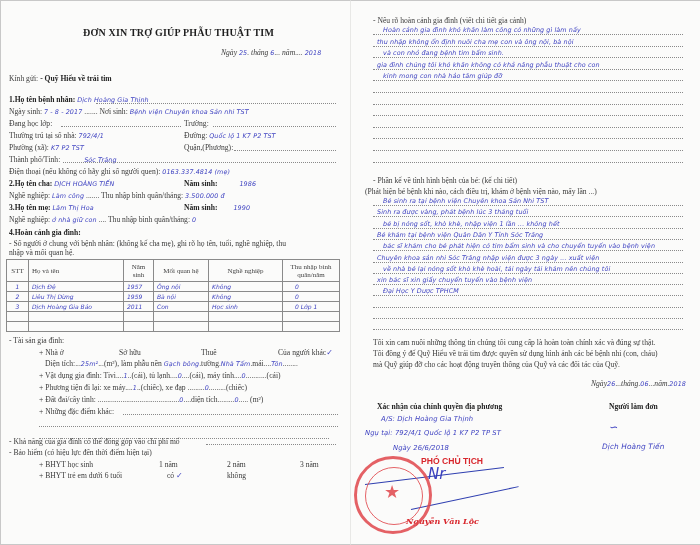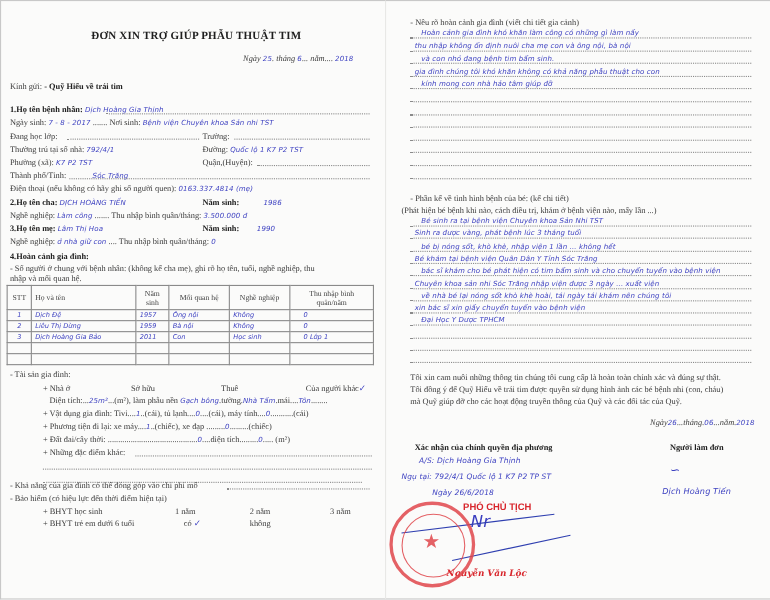--- a/index.html
+++ b/index.html
@@ -72,21 +72,21 @@
   </div>
   <div class="abs t" style="left:183px; top:130px;">
     <span>Đường:</span>
     <span class="hw">Quốc lộ 1 K7 P2 TST</span>
   </div>
 
   <div class="abs t" style="left:8px; top:142px;">
     <span>Phường (xã):</span>
     <span class="hw">K7 P2 TST</span>
   </div>
-  <div class="abs t" style="left:183px; top:142px;">Quận,(Huyện):</div>
+  <div class="abs t" style="left:183px; top:142px;">Quận,(Phương):</div>
   <div class="abs dots" style="left:233px; top:143px; width:102px;"></div>
 
   <div class="abs t" style="left:8px; top:154px;">
     <span>Thành phố/Tỉnh:</span>
     <span class="hw" style="margin-left:22px;">Sóc Trăng</span>
   </div>
   <div class="abs dots" style="left:62px; top:155px; width:273px;"></div>
 
   <div class="abs t" style="left:8px; top:166px;">
     <span>Điện thoại (nếu không có hãy ghi số người quen):</span>
@@ -129,21 +129,21 @@
   <div class="abs t" style="left:8px; top:238px;">- Số người ở chung với bệnh nhân: (không kể cha mẹ), ghi rõ họ tên, tuổi, nghề nghiệp, thu</div>
   <div class="abs t" style="left:8px; top:248px; top:247px;">nhập và mối quan hệ.</div>
 
   <table class="fam" style="top:258px;">
     <thead>
       <tr>
         <th style="width:22px;">STT</th>
         <th style="width:95px; text-align:left;">Họ và tên</th>
         <th style="width:30px;">Năm sinh</th>
         <th style="width:55px;">Mối quan hệ</th>
-        <th style="width:55px;">Nghề nghiệp</th>
+        <th style="width:74px;">Nghề nghiệp</th>
         <th>Thu nhập bình quân/năm</th>
       </tr>
     </thead>
     <tbody>
       <tr>
         <td class="hwc" style="text-align:center">1</td>
         <td class="hwc">Dịch Đệ</td>
         <td class="hwc">1957</td>
         <td class="hwc">Ông nội</td>
         <td class="hwc">Không</td>
@@ -199,21 +199,21 @@
 
   <div class="abs t" style="left:38px; top:370px;">
     <span>+ Vật dụng gia đình: Tivi</span>....<span class="hw">1</span>..<span>(cái), tủ lạnh</span>....<span class="hw">0</span>....<span>(cái), máy tính</span>....<span class="hw">0</span>...........<span>(cái)</span>
   </div>
 
   <div class="abs t" style="left:38px; top:382px;">
     <span>+ Phương tiện đi lại: xe máy</span>....<span class="hw">1</span>..<span>(chiếc), xe đạp</span> .........<span class="hw">0</span>.........<span>(chiếc)</span>
   </div>
 
   <div class="abs t" style="left:38px; top:394px;">
-    <span>+ Đất đai/cây thời:</span> ...........................................<span class="hw">0</span>....<span>diện tích</span>.........<span class="hw">0</span>..... <span>(m²)</span>
+    <span>+ Đất đai/cây tình:</span> ...........................................<span class="hw">0</span>....<span>diện tích</span>.........<span class="hw">0</span>..... <span>(m²)</span>
   </div>
 
   <div class="abs t" style="left:38px; top:406px;">+ Những đặc điểm khác:</div>
   <div class="abs dots" style="left:122px; top:407px; width:215px;"></div>
   <div class="abs dots" style="left:38px; top:419px; width:299px;"></div>
   <div class="abs dots" style="left:38px; top:431px; width:290px;"></div>
 
   <div class="abs t" style="left:8px; top:436px;">- Khả năng của gia đình có thể đóng góp vào chi phí mổ</div>
   <div class="abs dots" style="left:205px; top:437px; width:130px;"></div>
 

